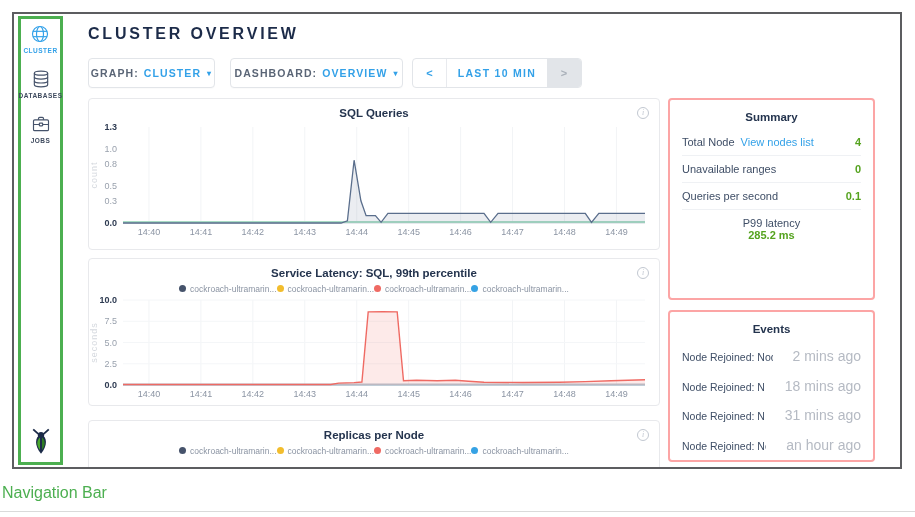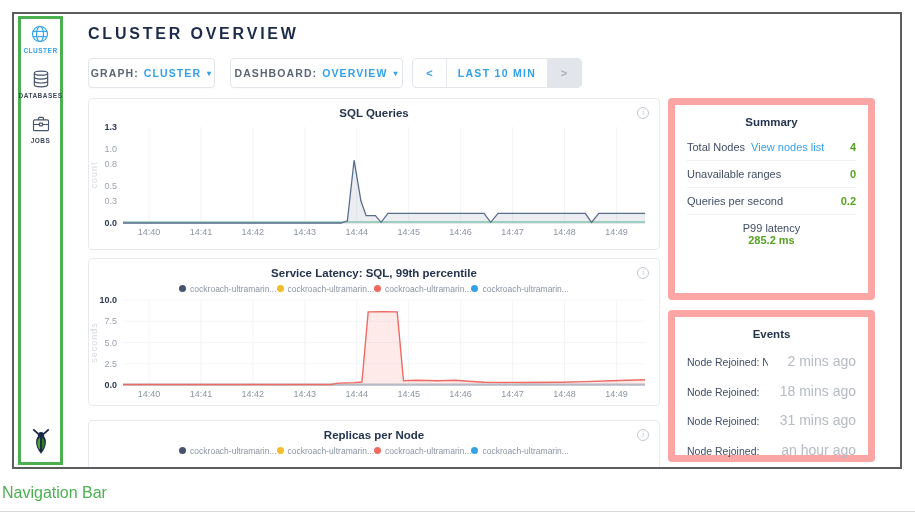--- a/index.html
+++ b/index.html
@@ -54,21 +54,21 @@
     border-radius:50%; color:#c2c8d1; font-size:8px; line-height:10px; text-align:center;
     font-family:"Liberation Serif", serif; font-style:italic; cursor:pointer; }
   .legend-row { display:flex; justify-content:center; margin-top:3px; height:13px; }
   .legend-item { display:flex; align-items:center; font-size:8.5px; color:#8b94a3; }
   .legend-dot { width:7px; height:7px; border-radius:50%; margin-right:4px; display:inline-block; }
   .plot { display:block; }
   .plot svg { font-family:inherit; display:block; }
 
   
   .right-col { position:absolute; left:654px; top:84px; width:207px; }
-  .panel { width:207px; border:7px solid #fca5a5; border-radius:4px; background:#fff; padding:0 12px; }
+  .panel { width:207px; border:2px solid #fca5a5; border-radius:4px; background:#fff; padding:0 12px; }
   .panel-summary { height:202px; }
   .panel-events { height:152px; margin-top:10px; }
   .panel-title { text-align:center; font-size:11.5px; font-weight:bold; color:#24344e; padding:11px 0 6px; }
   .sum-row { display:flex; align-items:center; justify-content:space-between;
     padding:7px 0; border-bottom:1px solid #eff1f4; font-size:11px; color:#3f4e66; }
   .sum-row:last-child { border-bottom:none;flex-direction:column; }
   .sum-value { color:#55a31f; font-weight:bold; white-space:nowrap; }
   .sum-link { color:#33a1e8; cursor:pointer; margin-left:6px; flex:1; }
   .sum-capacity { border-bottom:1px solid #eff1f4; padding:7px 0 8px; }
   .sum-cap-top { display:flex; justify-content:space-between; font-size:11px; color:#3f4e66; }
@@ -311,31 +311,31 @@
           </div>
       </div>
 
     </div>
 
     <div class="right-col">
 
       <div class="panel panel-summary">
         <div class="panel-title">Summary</div>
         <div class="sum-row">
-          <span>Total Nodes</span>
+          <span>Total Node</span>
           <span class="sum-link">View nodes list</span>
           <span class="sum-value">4</span>
         </div>
         <div class="sum-row">
           <span>Unavailable ranges</span>
           <span class="sum-value">0</span>
         </div>
         <div class="sum-row">
           <span>Queries per second</span>
-          <span class="sum-value">0.2</span>
+          <span class="sum-value">0.1</span>
         </div>
         <div class="sum-row">
           <span>P99 latency</span>
           <span class="sum-value">285.2 ms</span>
         </div>
       </div>
 
       <div class="panel panel-events">
         <div class="panel-title">Events</div>
         <div class="event-row">

